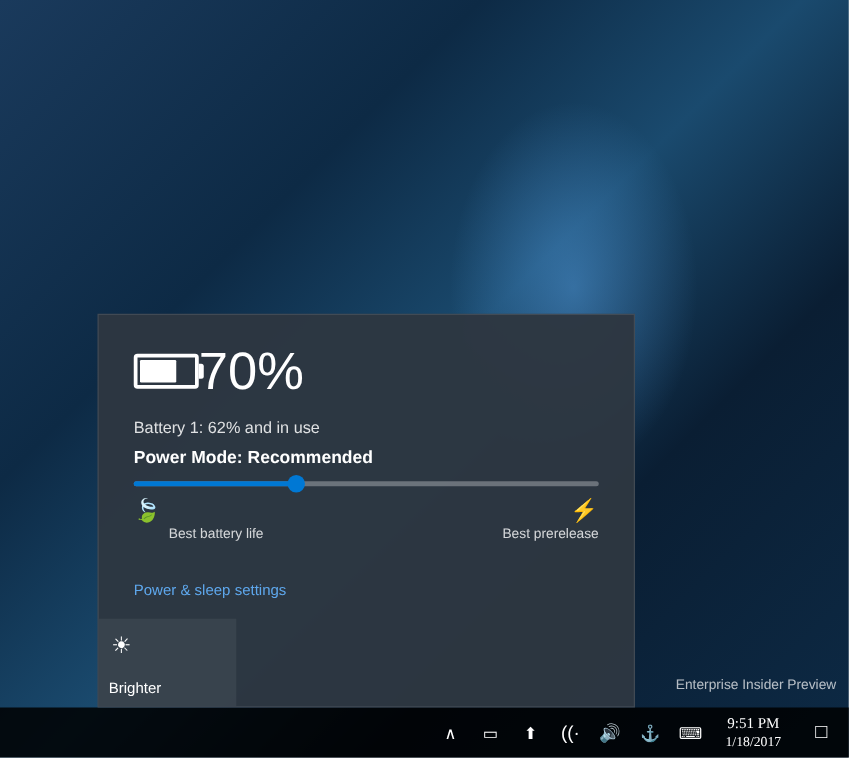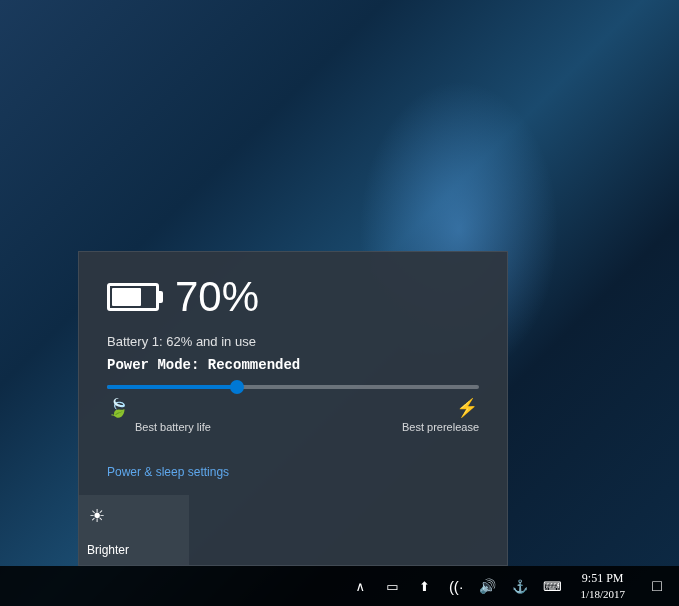--- a/index.html
+++ b/index.html
@@ -122,21 +122,20 @@
       background: rgba(45, 55, 65, 0.97);
       border: 1px solid rgba(255,255,255,0.1);
       padding: 24px 28px 0 28px;
       z-index: 200;
       color: white;
     }
 
     .battery-header {
       display: flex;
       align-items: center;
-      gap: 16px;
       margin-bottom: 16px;
     }
 
     .battery-icon-large {
       width: 52px;
       height: 28px;
       border: 3px solid white;
       border-radius: 3px;
       position: relative;
       display: flex;
@@ -175,21 +174,20 @@
       color: rgba(255,255,255,0.85);
       margin-bottom: 8px;
     }
 
     .power-mode {
       font-size: 14px;
       font-weight: 600;
       color: white;
       margin-top: 8px;
       margin-bottom: 12px;
-      font-family: Liberation Mono, monospace;
     }
 
     
     .slider-container {
       margin-bottom: 8px;
       position: relative;
     }
 
     .slider-track {
       width: 100%;
@@ -308,20 +306,21 @@
     }
 
   </style>
 </head>
 <body>
 
 <div class="desktop">
   <div class="desktop-light"></div>
 
   <div class="enterprise-text">
+    <div>Enterprise Insider Preview</div>
   </div>
 
   <div class="battery-popup">
 
     <div class="battery-header">
       <div class="battery-icon-large">
         <div class="battery-fill"></div>
       </div>
       <div class="battery-percentage">70%</div>
     </div>

